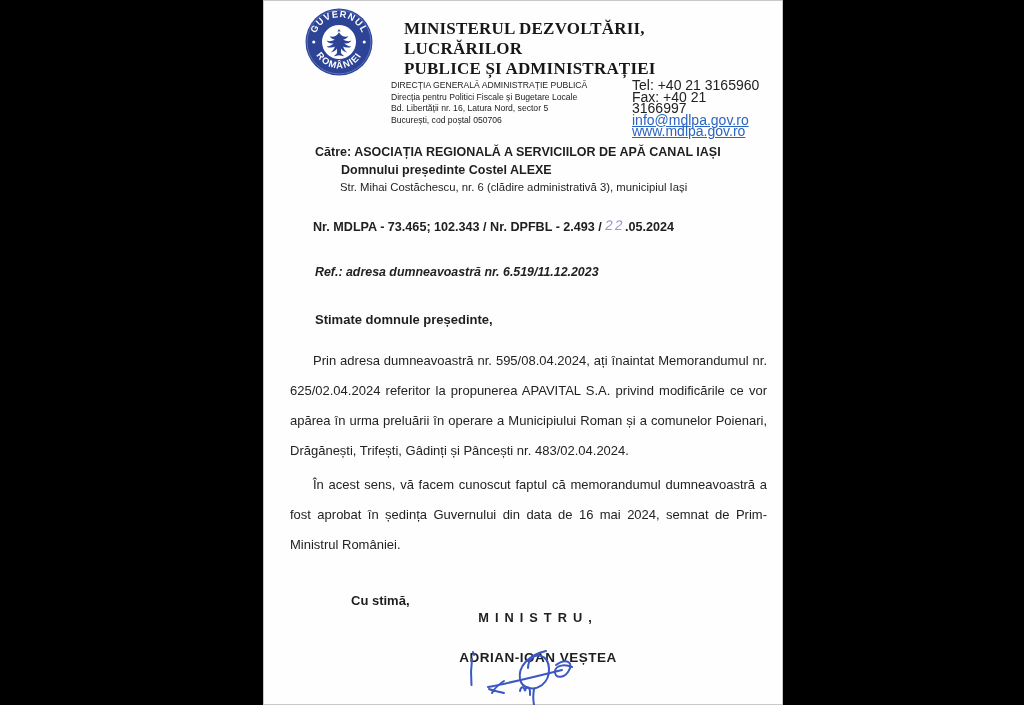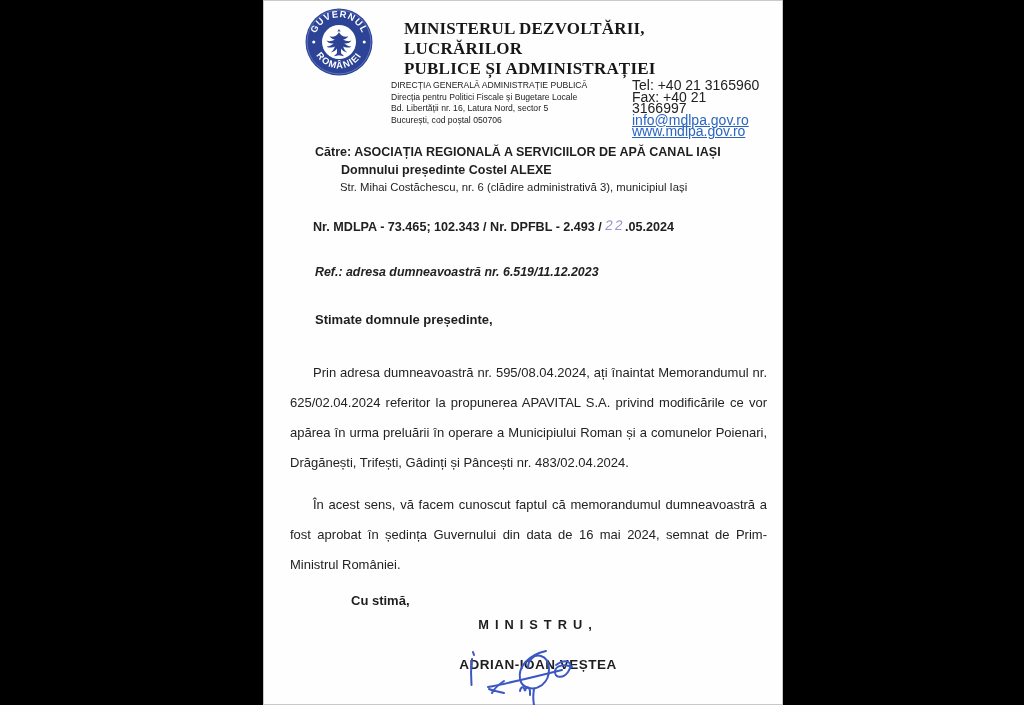--- a/index.html
+++ b/index.html
@@ -47,25 +47,25 @@
   .ref-line{
     position:absolute;left:52px;top:265px;font-size:12.4px;
     font-weight:bold;font-style:italic;color:#222;
   }
   .salutation{position:absolute;left:52px;top:312px;font-size:13px;font-weight:bold;}
   
   .letter-body{
     position:absolute;left:27px;top:346px;width:477px;
     font-size:13px;line-height:30px;text-align:justify;color:#232325;
   }
-  .letter-body p{margin:12px 0 4px 0;text-indent:23px;}
+  .letter-body p{margin:0 0 4px 0;text-indent:23px;}
   
   .regards{position:absolute;left:52px;top:593px;font-size:13px;font-weight:bold;margin-left:36px;}
   .minister-block{position:absolute;left:150px;top:610px;width:250px;text-align:center;}
-  .minister-title{font-size:12.8px;font-weight:bold;letter-spacing:6px;margin-top:7px;}
+  .minister-title{font-size:12.8px;font-weight:bold;letter-spacing:6px;}
   .minister-name{margin-top:25px;font-size:13.5px;font-weight:bold;letter-spacing:.5px;}
   .signature{position:absolute;left:195px;top:643px;width:145px;height:62px;}
 </style>
 </head>
 <body>
 
 <div class="page">
 
   <svg class="seal" viewBox="0 0 66 66">
     <circle cx="33" cy="33" r="32.5" fill="#2d4496"></circle>

